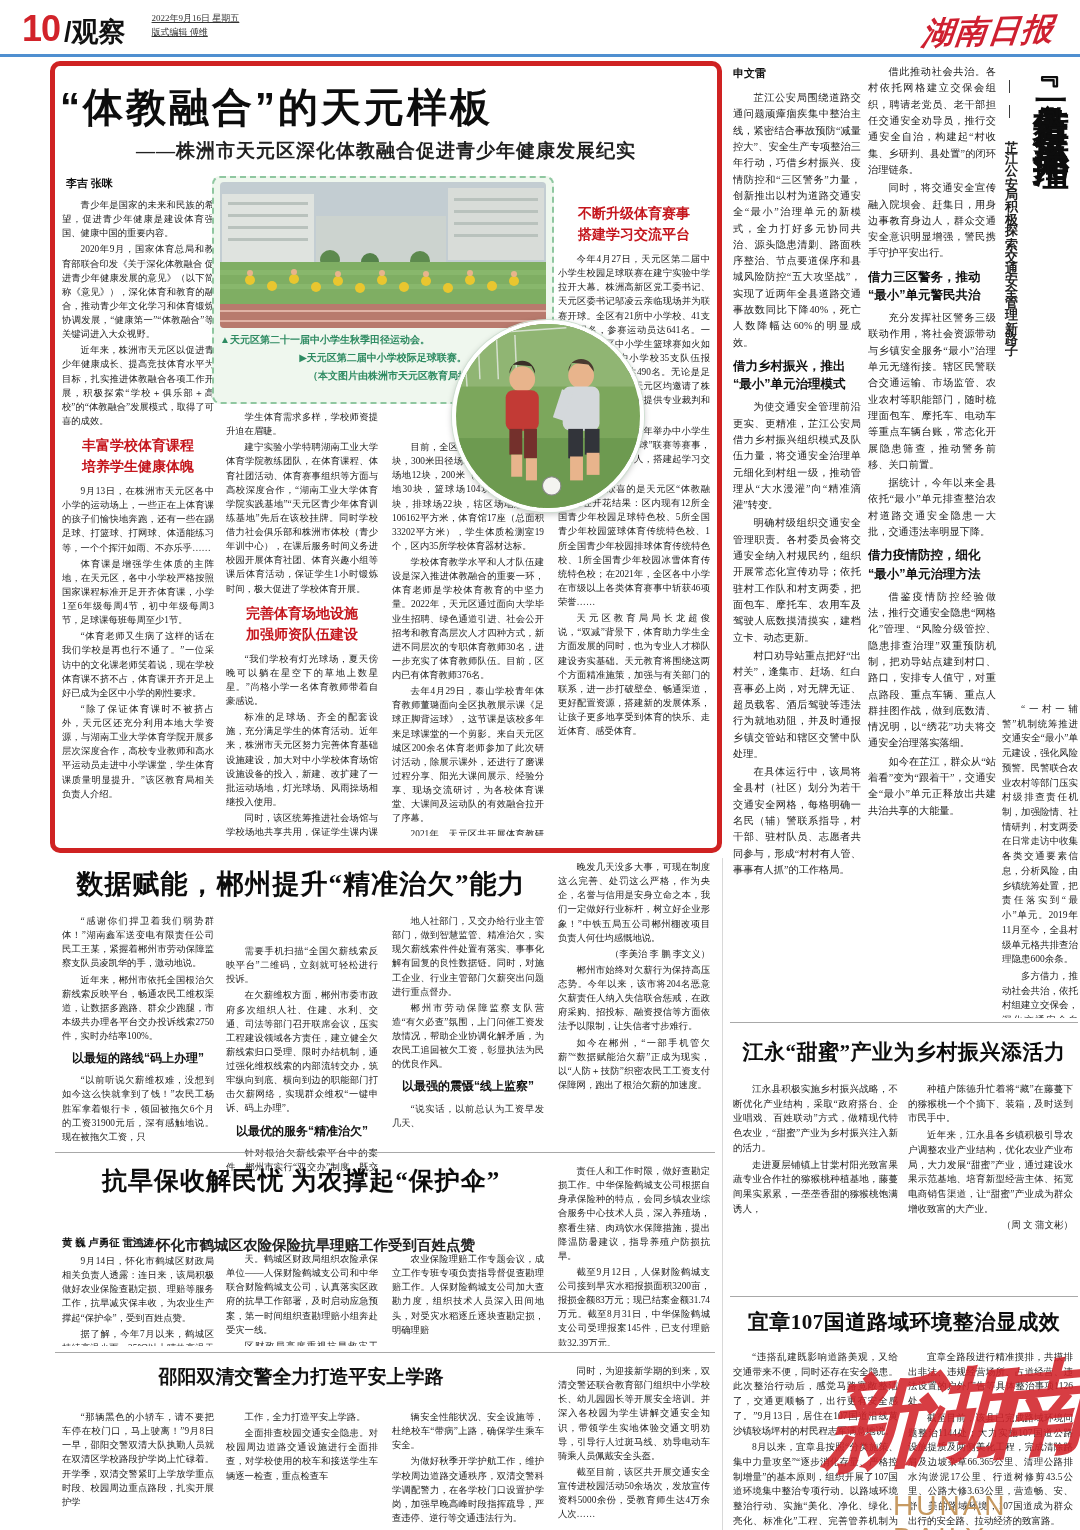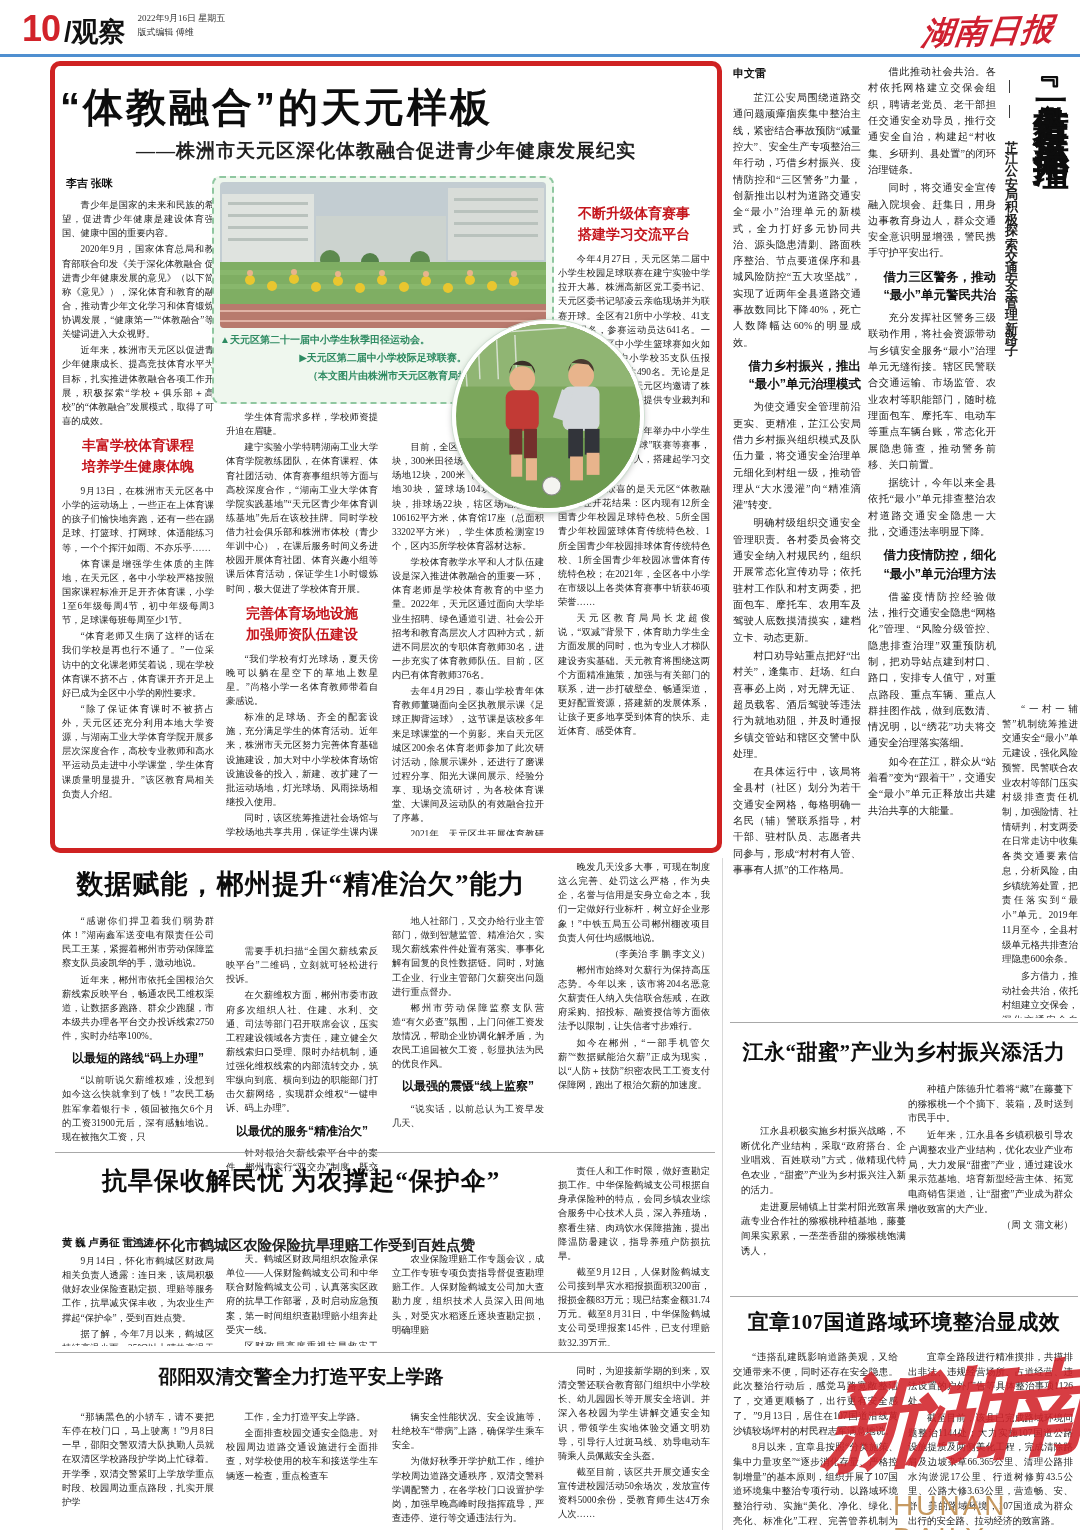--- a/index.html
+++ b/index.html
@@ -19,21 +19,21 @@
   .h-main{font-family:"Liberation Sans","DejaVu Sans",sans-serif;font-weight:900;font-size:40px;letter-spacing:3px;text-align:left;color:#0d0d0d;}
   .h-sub{font-weight:700;font-size:19px;text-align:center;color:#222;letter-spacing:1px;}
   .byline{font-weight:700;font-size:11px;color:#111;}
   .col{position:absolute;text-align:justify;overflow:hidden;}
   .col p{margin:0 0 2px 0;text-indent:2em;}
   .t-main{font-size:9.3px;line-height:1.52;}
   .t-right{font-size:10.2px;line-height:1.6;}
   .t-narrow{font-size:9.5px;line-height:1.55;}
   .t-mid{font-size:9.3px;line-height:1.52;}
   .sub-red{color:#c5161d;font-family:"Liberation Sans","DejaVu Sans",sans-serif;font-weight:700;font-size:14px;line-height:1.5;text-align:center;white-space:pre-line;margin:7px 0;}
-  .sub-bold{color:#111;font-family:"Liberation Sans","DejaVu Sans",sans-serif;font-weight:700;font-size:12.5px;line-height:1.45;text-align:right;white-space:pre-line;margin:6px 0;}
+  .sub-bold{color:#111;font-family:"Liberation Sans","DejaVu Sans",sans-serif;font-weight:700;font-size:12.5px;line-height:1.45;text-align:left;white-space:pre-line;margin:6px 0;}
   .sub-bold-sm{color:#111;font-family:"Liberation Sans","DejaVu Sans",sans-serif;font-weight:700;font-size:12px;text-align:center;margin:6px 0;}
   
   .photo-frame{background:#eff7ee;border:2px dashed #8fc7a0;border-radius:8px;padding:4px 6px;}
   .caption{color:#2e8b62;font-size:10px;line-height:1.8;font-weight:600;}
   .circle-photo{border-radius:50%;overflow:hidden;border:4px solid #ffffff;box-shadow:0 0 0 1px #cfe0d2,0 2px 6px rgba(0,0,0,.25);}
   
   .h-serif{font-weight:900;font-size:27px;text-align:center;letter-spacing:1px;color:#0d0d0d;}
   .h-serif2{font-weight:900;font-size:25px;text-align:center;letter-spacing:1px;color:#0d0d0d;}
   .h-sans{font-family:"Liberation Sans","DejaVu Sans",sans-serif;font-weight:700;font-size:19px;text-align:center;color:#111;}
   .h-small{font-weight:900;font-size:21px;text-align:center;color:#0d0d0d;letter-spacing:0.5px;}
@@ -47,21 +47,21 @@
   
   .xhn{font-weight:900;font-style:italic;font-size:100px;color:#d2232a;letter-spacing:-16px;transform:rotate(-5deg) skewX(-6deg);opacity:.88;line-height:1;}
   .hdaily{font-family:"Liberation Sans","DejaVu Sans",sans-serif;font-weight:500;font-size:28px;color:#c79a62;letter-spacing:3px;}
 </style>
 </head>
 <body>
 
 <div class="abs" style="left:22px;top:8px;width:1036px;height:46px;">
   <span class="pageno" style="vertical-align:baseline;">10</span>
   <span class="section">/观察</span>
-  <span class="hmeta" style="display:inline-block;margin-left:8px;vertical-align:6px;">
+  <span class="hmeta" style="display:inline-block;margin-left:22px;vertical-align:6px;text-decoration:underline;">
     <span style="display:block;">2022年9月16日 星期五</span>
     <span style="display:block;">版式编辑 傅维</span>
   </span>
 </div>
 <div class="abs masthead" style="right:26px;top:10px;">湖南日报</div>
 <div class="abs blue-rule" style="left:0;top:54px;width:1080px;"></div>
 
 <div class="abs feature-box" style="left:50px;top:61px;width:662px;height:782px;"></div>
 <div class="abs h-main" style="left:60px;top:80px;width:652px;">“体教融合”的天元样板</div>
 <div class="abs h-sub" style="left:60px;top:138px;width:652px;">——株洲市天元区深化体教融合促进青少年健康发展纪实</div>
@@ -338,21 +338,21 @@
 </div>
 <div class="col t-mid" style="left:558px;top:1364px;width:152px;height:166px;">
   <div>
       <p>同时，为迎接新学期的到来，双清交警还联合教育部门组织中小学校长、幼儿园园长等开展安全培训。并深入各校园为学生讲解交通安全知识，带领学生实地体验交通文明劝导，引导行人过斑马线、劝导电动车骑乘人员佩戴安全头盔。</p>
       <p>截至目前，该区共开展交通安全宣传进校园活动50余场次，发放宣传资料5000余份，受教育师生达4万余人次……</p>
     </div>
 </div>
 
 <div class="abs divider" style="left:730px;top:1022px;width:348px;"></div>
 <div class="abs h-small" style="left:730px;top:1038px;width:348px;">江永“甜蜜”产业为乡村振兴添活力</div>
-<div class="col t-narrow" style="left:733px;top:1124px;width:165px;height:204px;margin-left:8px;">
+<div class="col t-narrow" style="left:733px;top:1082px;width:165px;height:204px;">
   <div>
       <p>江永县积极实施乡村振兴战略，不断优化产业结构，采取“政府搭台、企业唱戏、百姓联动”方式，做精现代特色农业，“甜蜜”产业为乡村振兴注入新的活力。</p>
       <p>走进夏层铺镇上甘棠村阳光致富果蔬专业合作社的猕猴桃种植基地，藤蔓间果实累累，一垄垄香甜的猕猴桃饱满诱人，</p>
     </div>
 </div>
 <div class="col t-narrow" style="left:908px;top:1082px;width:165px;height:204px;">
   <div>
       <p>种植户陈德升忙着将“藏”在藤蔓下的猕猴桃一个个摘下、装箱，及时送到市民手中。</p>
       <p>近年来，江永县各乡镇积极引导农户调整农业产业结构，优化农业产业布局，大力发展“甜蜜”产业，通过建设水果示范基地、培育新型经营主体、拓宽电商销售渠道，让“甜蜜”产业成为群众增收致富的大产业。</p>
     </div>

